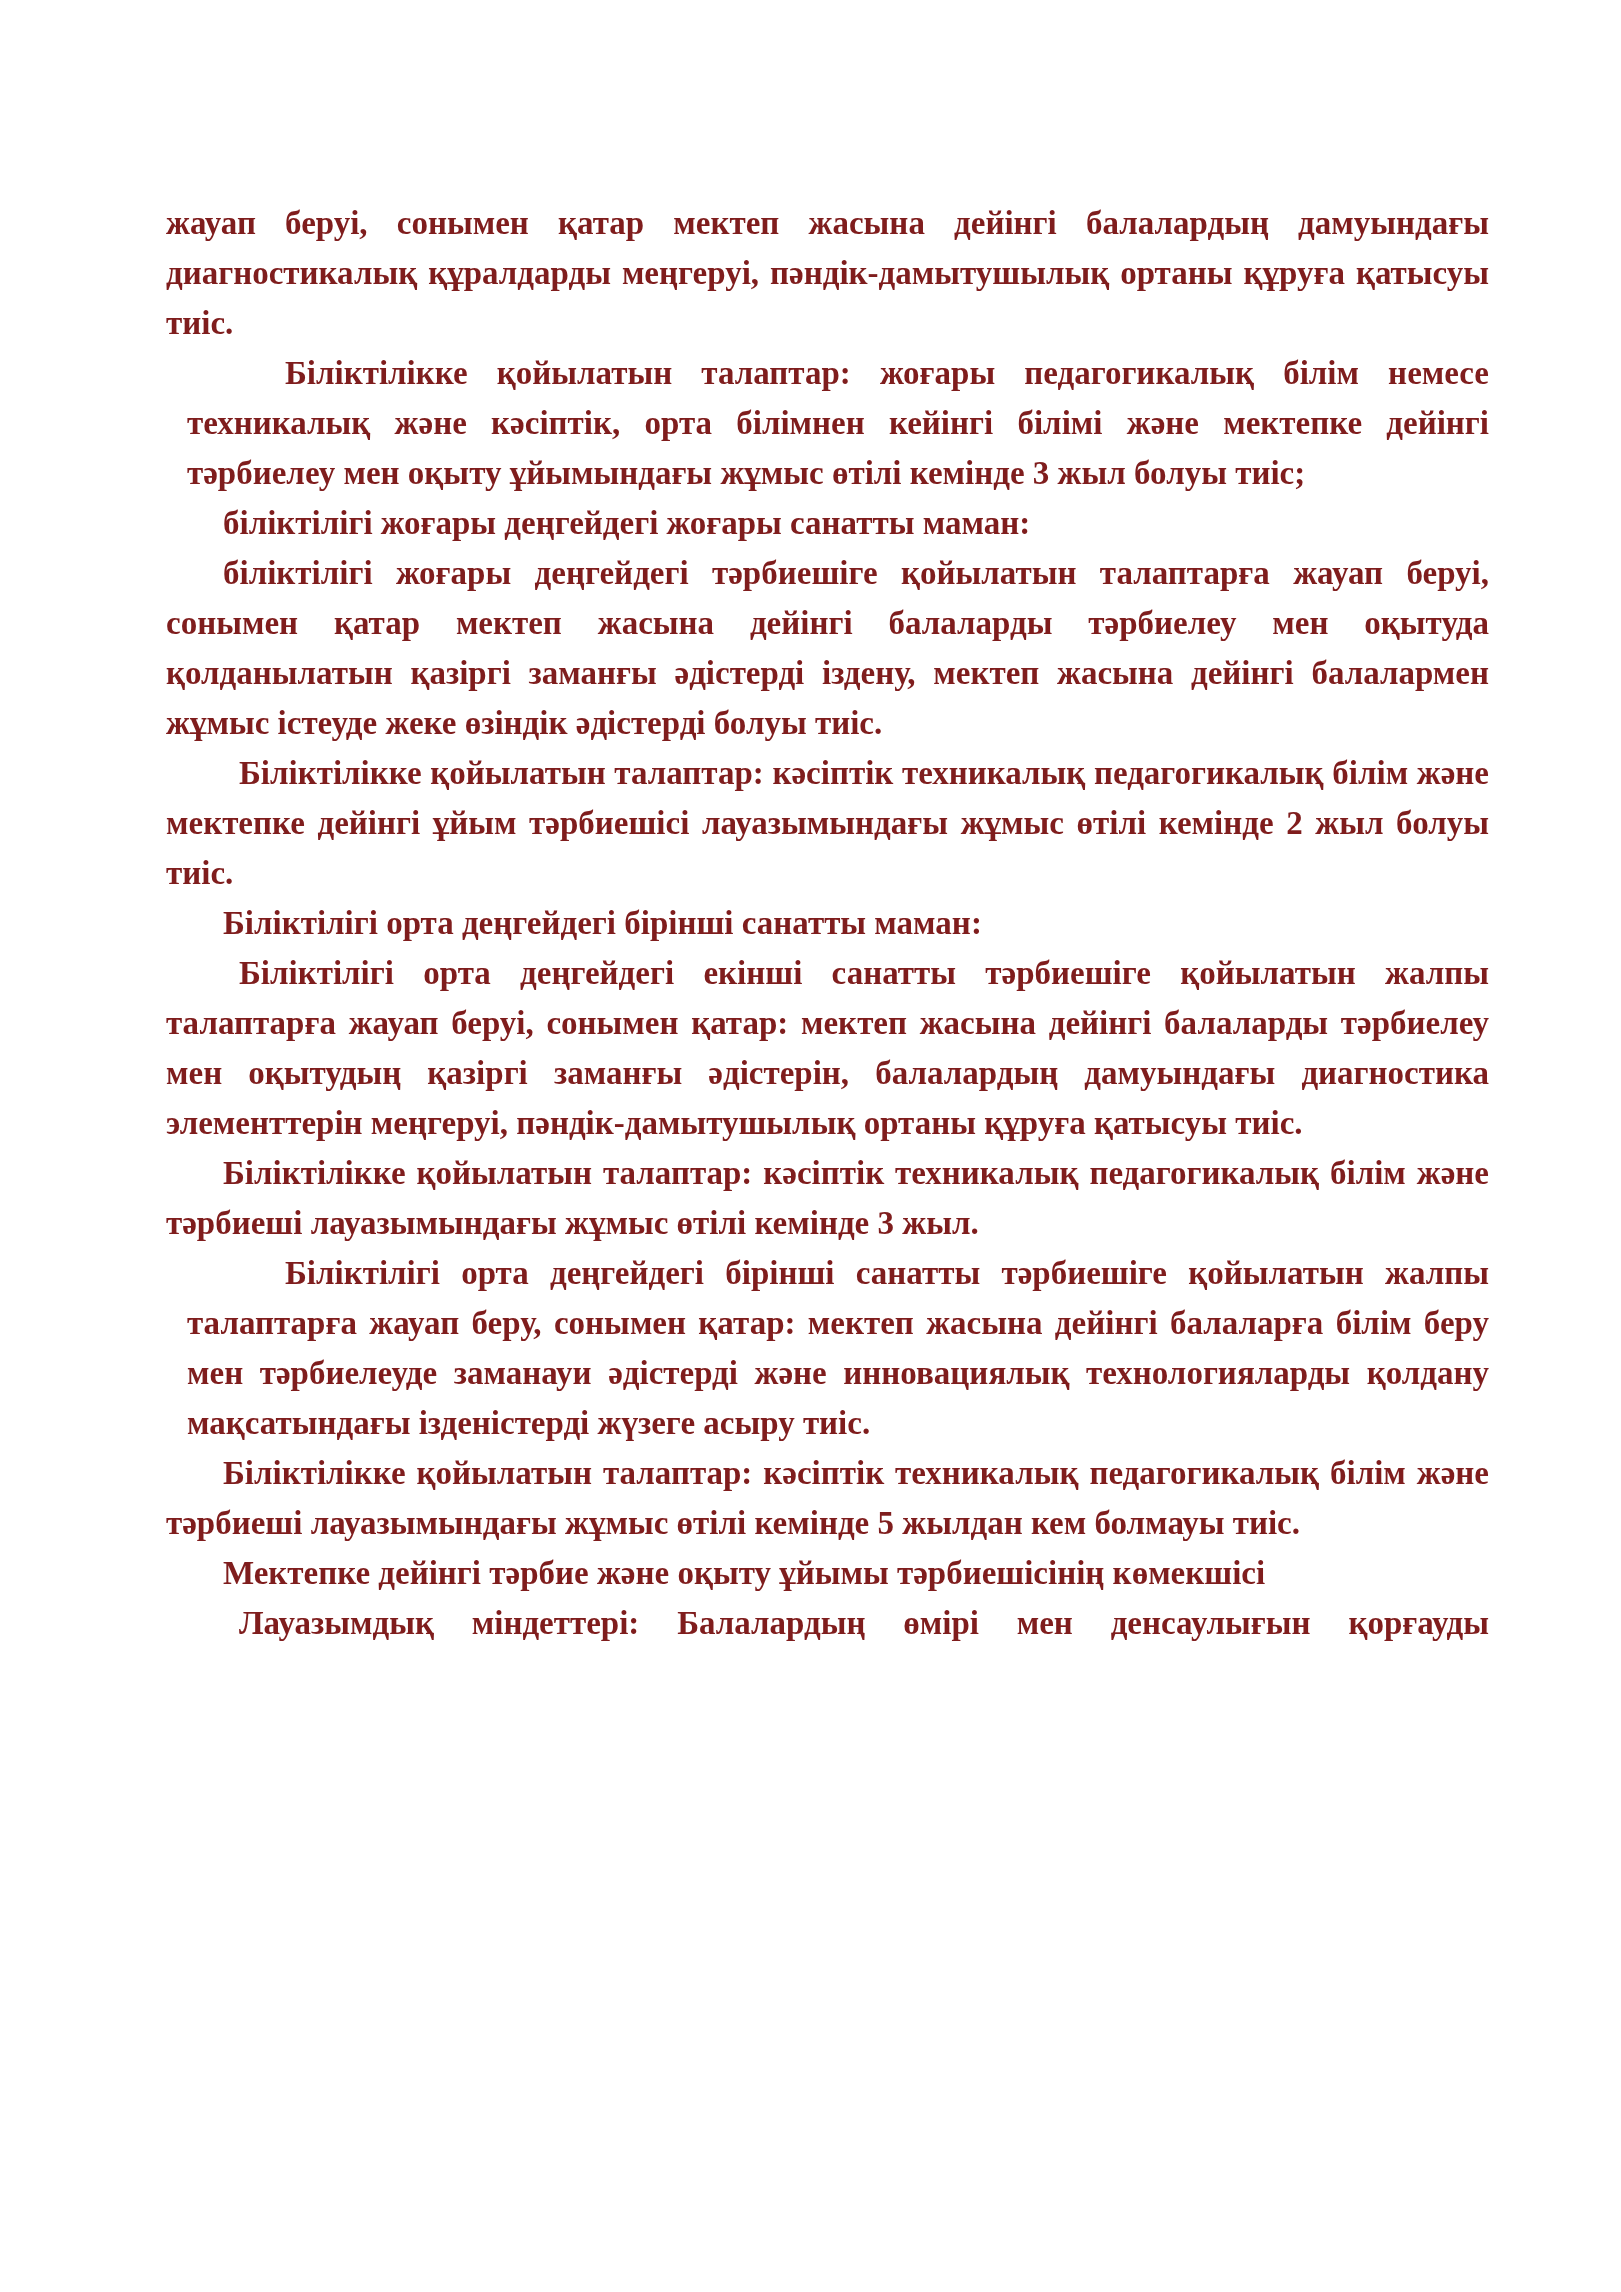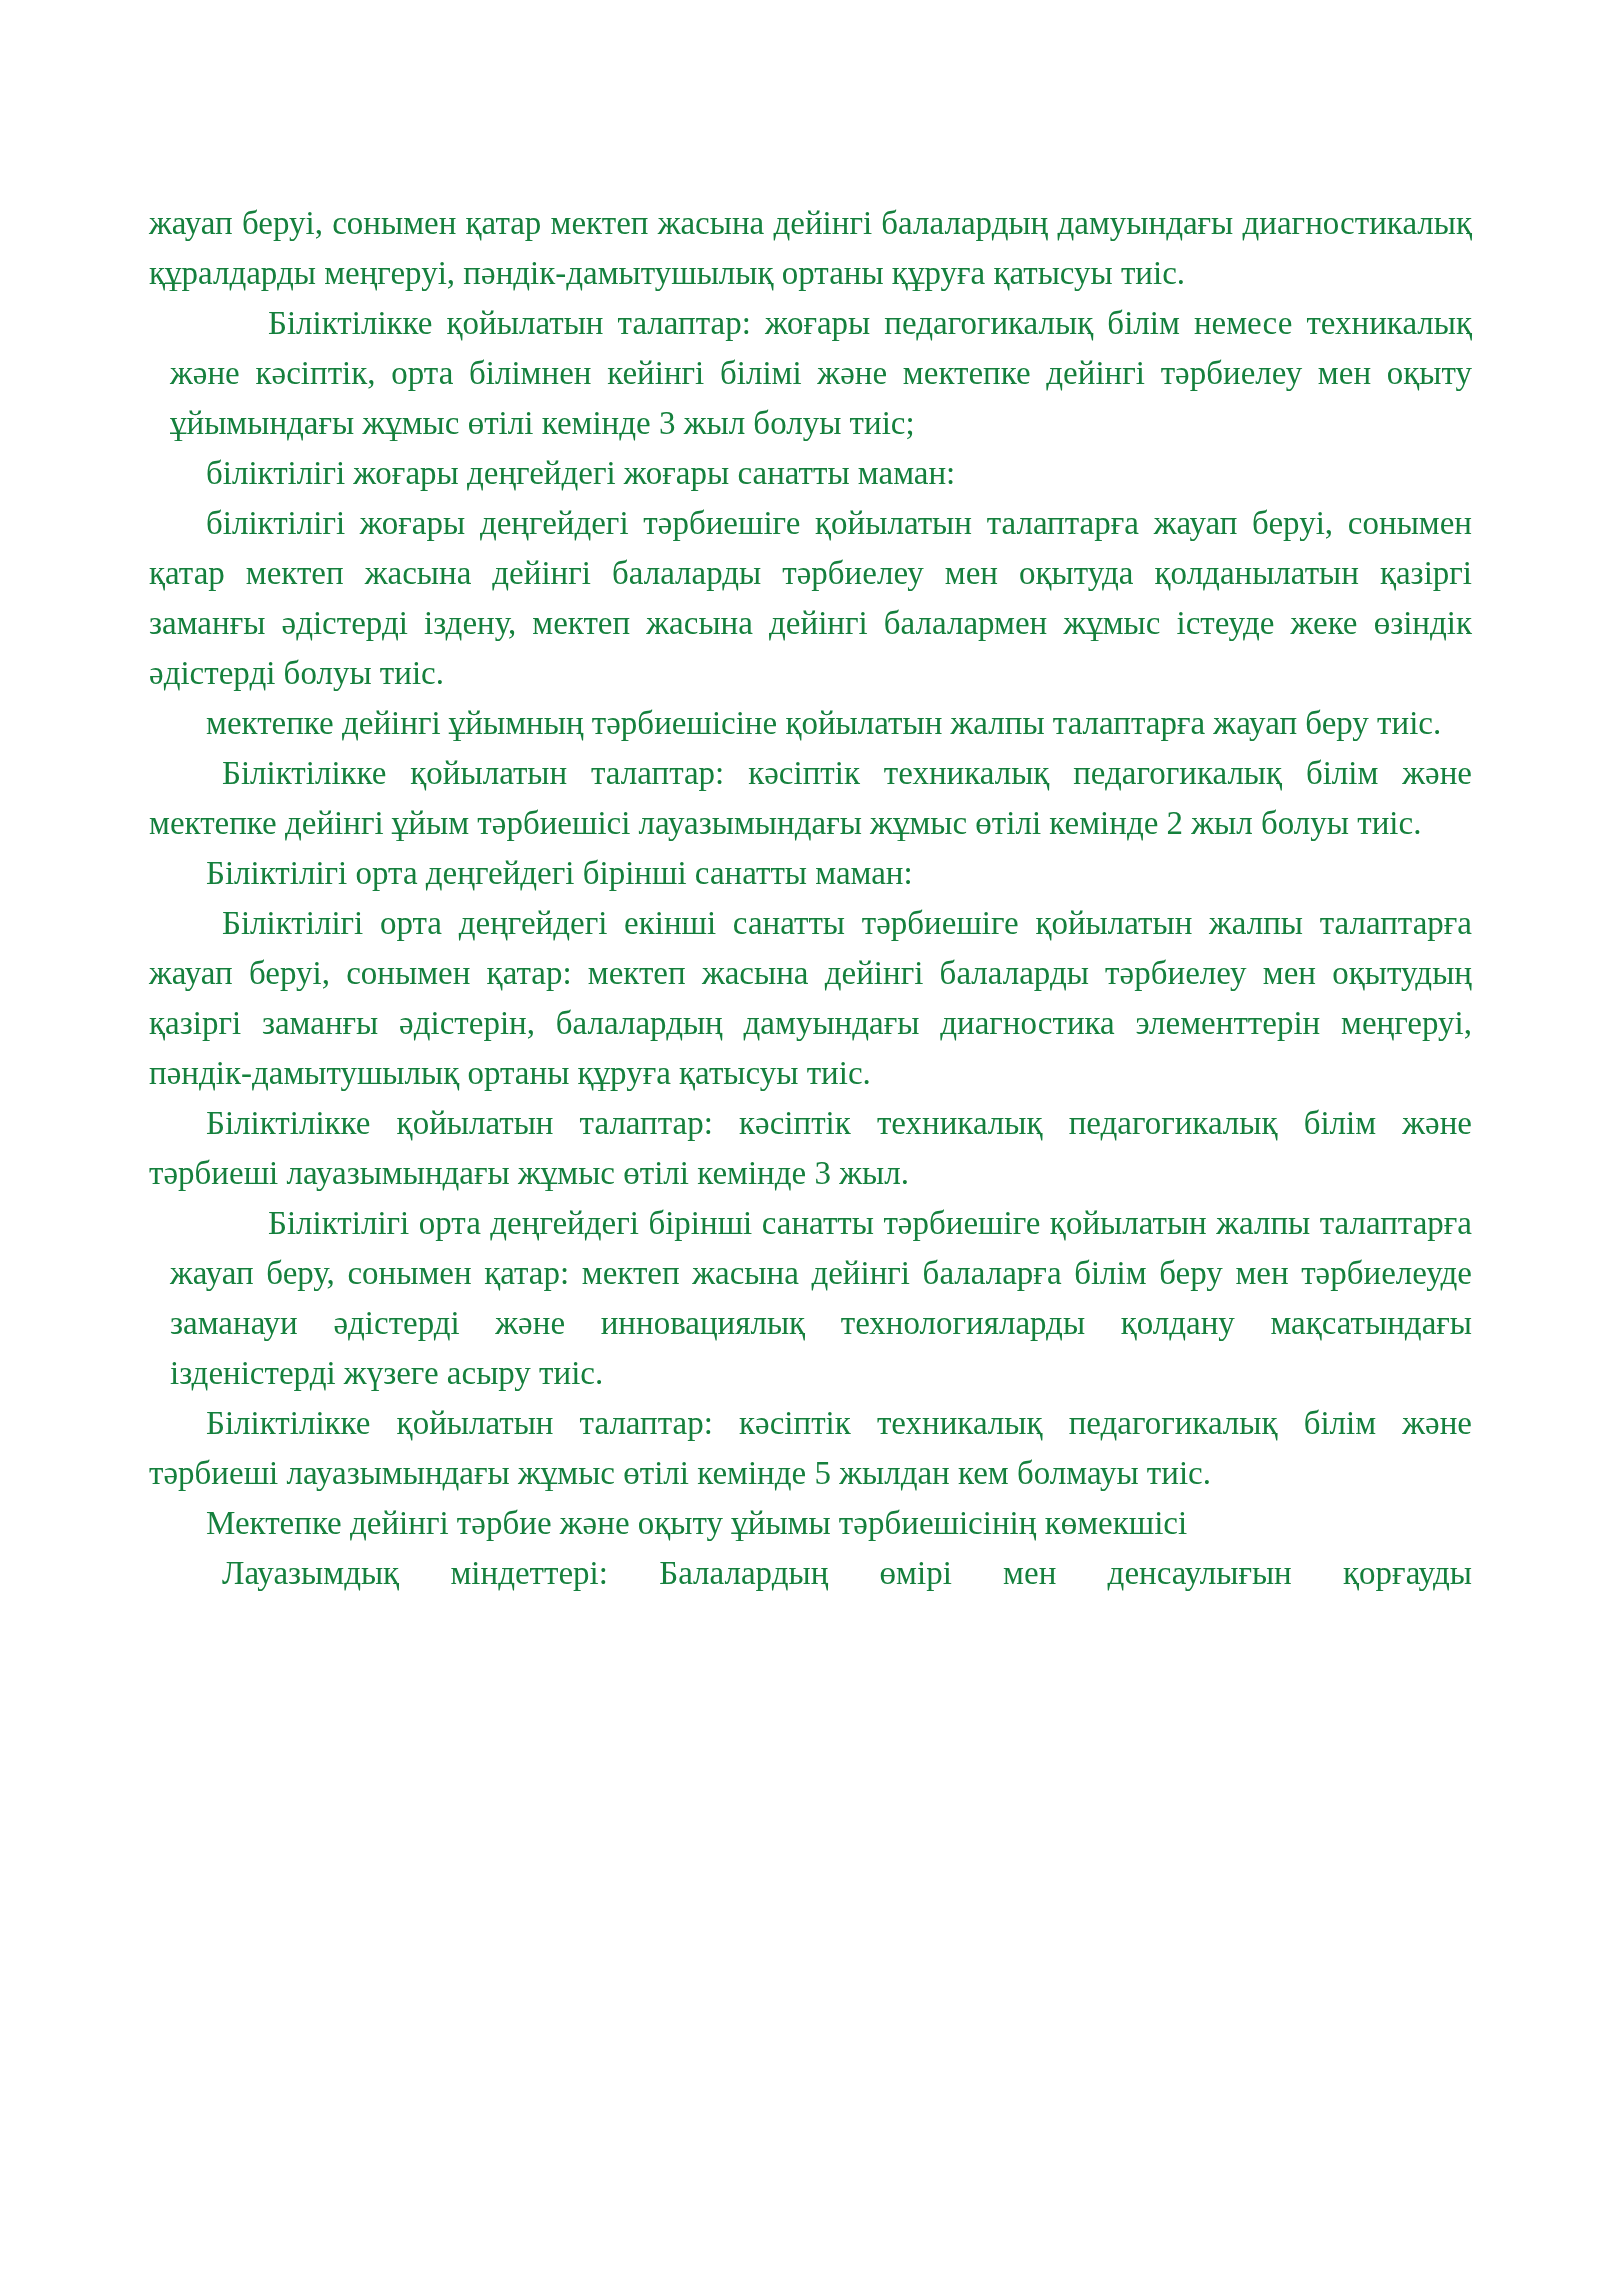--- a/index.html
+++ b/index.html
@@ -1,43 +1,43 @@
 <!DOCTYPE html>
 <html><head>
   <meta charset="utf-8">
   <style>
     html, body { margin: 0; padding: 0; background: #ffffff; }
     body { width: 1621px; height: 2293px; position: relative; overflow: hidden; }
     .page {
       position: absolute;
-      left: 149px;
+      left: 166px;
       top: 198px;
       width: 1323px;
       font-family: "Liberation Serif", "DejaVu Serif", serif;
       font-size: 33px;
       line-height: 50px;
-      color: #15803d;
+      color: #7f1d1d;
+      font-weight: bold;
     }
     .para { margin: 0; text-align: justify; text-align-last: left; }
     .para.heading { text-align: right; }
     .ind-0 { text-indent: 0; }
     .ind-m { text-indent: 57px; }
     .ind-l { text-indent: 73px; }
     .ind-xl { text-indent: 98px; margin-left: 21px; }
     .para.last-justify { text-align-last: justify; }
   </style>
 </head>
 <body>
 
 <div class="page">
   <p class="para ind-0">жауап беруі, сонымен қатар мектеп жасына дейінгі балалардың дамуындағы диагностикалық құралдарды меңгеруі, пәндік-дамытушылық ортаны құруға қатысуы тиіс.</p>
   <p class="para ind-xl">Біліктілікке қойылатын талаптар: жоғары педагогикалық білім немесе техникалық және кәсіптік, орта білімнен кейінгі білімі және мектепке дейінгі тәрбиелеу мен оқыту ұйымындағы жұмыс өтілі кемінде 3 жыл болуы тиіс;</p>
   <p class="para heading ind-m">біліктілігі жоғары деңгейдегі жоғары санатты маман:</p>
   <p class="para ind-m">біліктілігі жоғары деңгейдегі тәрбиешіге қойылатын талаптарға жауап беруі, сонымен қатар мектеп жасына дейінгі балаларды тәрбиелеу мен оқытуда қолданылатын қазіргі заманғы әдістерді іздену, мектеп жасына дейінгі балалармен жұмыс істеуде жеке өзіндік әдістерді болуы тиіс.</p>
-  <p class="para ind-m">мектепке дейінгі ұйымның тәрбиешісіне қойылатын жалпы талаптарға жауап беру тиіс.</p>
   <p class="para ind-l">Біліктілікке қойылатын талаптар: кәсіптік техникалық педагогикалық білім және мектепке дейінгі ұйым тәрбиешісі лауазымындағы жұмыс өтілі кемінде 2 жыл болуы тиіс.</p>
   <p class="para heading ind-m">Біліктілігі орта деңгейдегі бірінші санатты маман:</p>
   <p class="para ind-l">Біліктілігі орта деңгейдегі екінші санатты тәрбиешіге қойылатын жалпы талаптарға жауап беруі, сонымен қатар: мектеп жасына дейінгі балаларды тәрбиелеу мен оқытудың қазіргі заманғы әдістерін, балалардың дамуындағы диагностика элементтерін меңгеруі, пәндік-дамытушылық ортаны құруға қатысуы тиіс.</p>
   <p class="para ind-m">Біліктілікке қойылатын талаптар: кәсіптік техникалық педагогикалық білім және тәрбиеші лауазымындағы жұмыс өтілі кемінде 3 жыл.</p>
   <p class="para ind-xl">Біліктілігі орта деңгейдегі бірінші санатты тәрбиешіге қойылатын жалпы талаптарға жауап беру, сонымен қатар: мектеп жасына дейінгі балаларға білім беру мен тәрбиелеуде заманауи әдістерді және инновациялық технологияларды қолдану мақсатындағы ізденістерді жүзеге асыру тиіс.</p>
   <p class="para ind-m">Біліктілікке қойылатын талаптар: кәсіптік техникалық педагогикалық білім және тәрбиеші лауазымындағы жұмыс өтілі кемінде 5 жылдан кем болмауы тиіс.</p>
   <p class="para heading ind-m">Мектепке дейінгі тәрбие және оқыту ұйымы тәрбиешісінің көмекшісі</p>
   <p class="para ind-l last-justify">Лауазымдық міндеттері: Балалардың өмірі мен денсаулығын қорғауды</p>
 </div>
 

